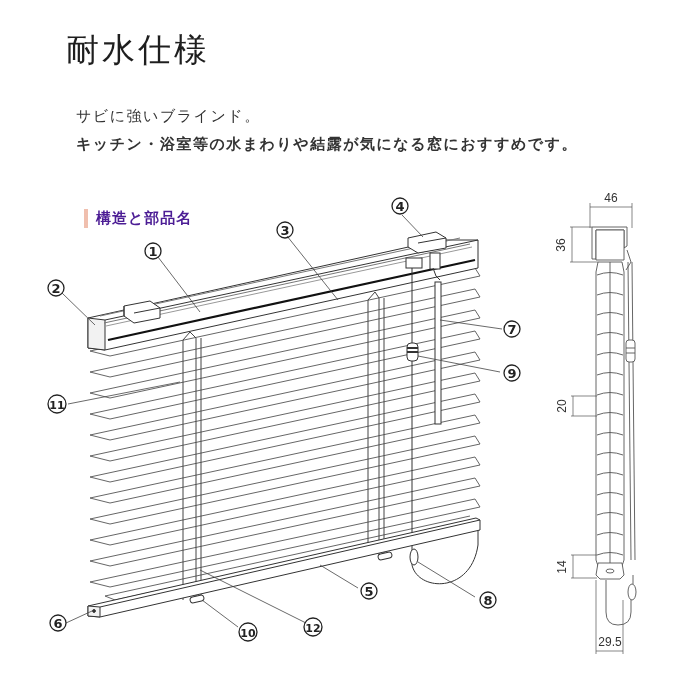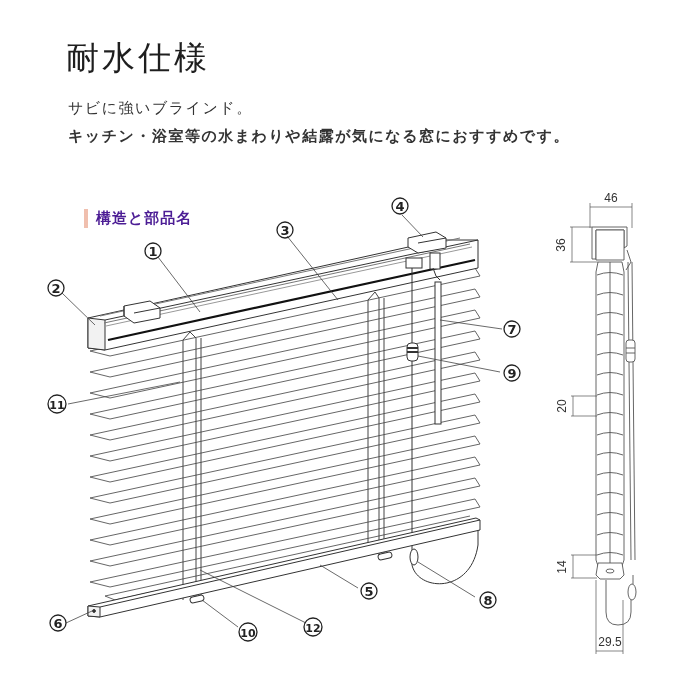--- a/index.html
+++ b/index.html
@@ -1,20 +1,20 @@
 <!DOCTYPE html>
 <html><head>
   <meta charset="utf-8">
   <style>
     html, body { margin: 0; padding: 0; background: #ffffff; }
     body { width: 700px; height: 700px; position: relative; overflow: hidden;
            font-family: "DejaVu Sans", "Liberation Sans", sans-serif; color: #222; }
-    .title { position: absolute; left: 66px; top: 36px; font-size: 33px; letter-spacing: 3px;
+    .title { position: absolute; left: 66px; top: 28px; font-size: 33px; letter-spacing: 3px;
              font-weight: normal; color: #1e1e1e; margin: 0; }
-    .desc { position: absolute; left: 68px; font-size: 15px; letter-spacing: 1.5px; color: #333; margin: 0; }
+    .desc { position: absolute; left: 68px; font-size: 15px; letter-spacing: 1.5px; color: #333; margin: 8px; }
     .desc1 { top: 99px; }
     .desc2 { top: 127px; font-weight: bold; }
     .section { position: absolute; left: 84px; top: 209px; display: flex; align-items: center; }
     .section-bar { width: 4px; height: 19px; background: #f0bfae; margin-right: 8px; }
     .section-title { font-size: 15px; font-weight: bold; color: #4c1d95; letter-spacing: 1px; }
     svg.diagram { position: absolute; left: 0; top: 0; width: 700px; height: 700px; }
     .callout-text { font-family: "DejaVu Sans", sans-serif; font-size: 13px; font-weight: bold; fill: #222; }
     .dim-text { font-family: "Liberation Sans", sans-serif; font-size: 12px; fill: #333; }
   </style>
 </head>

